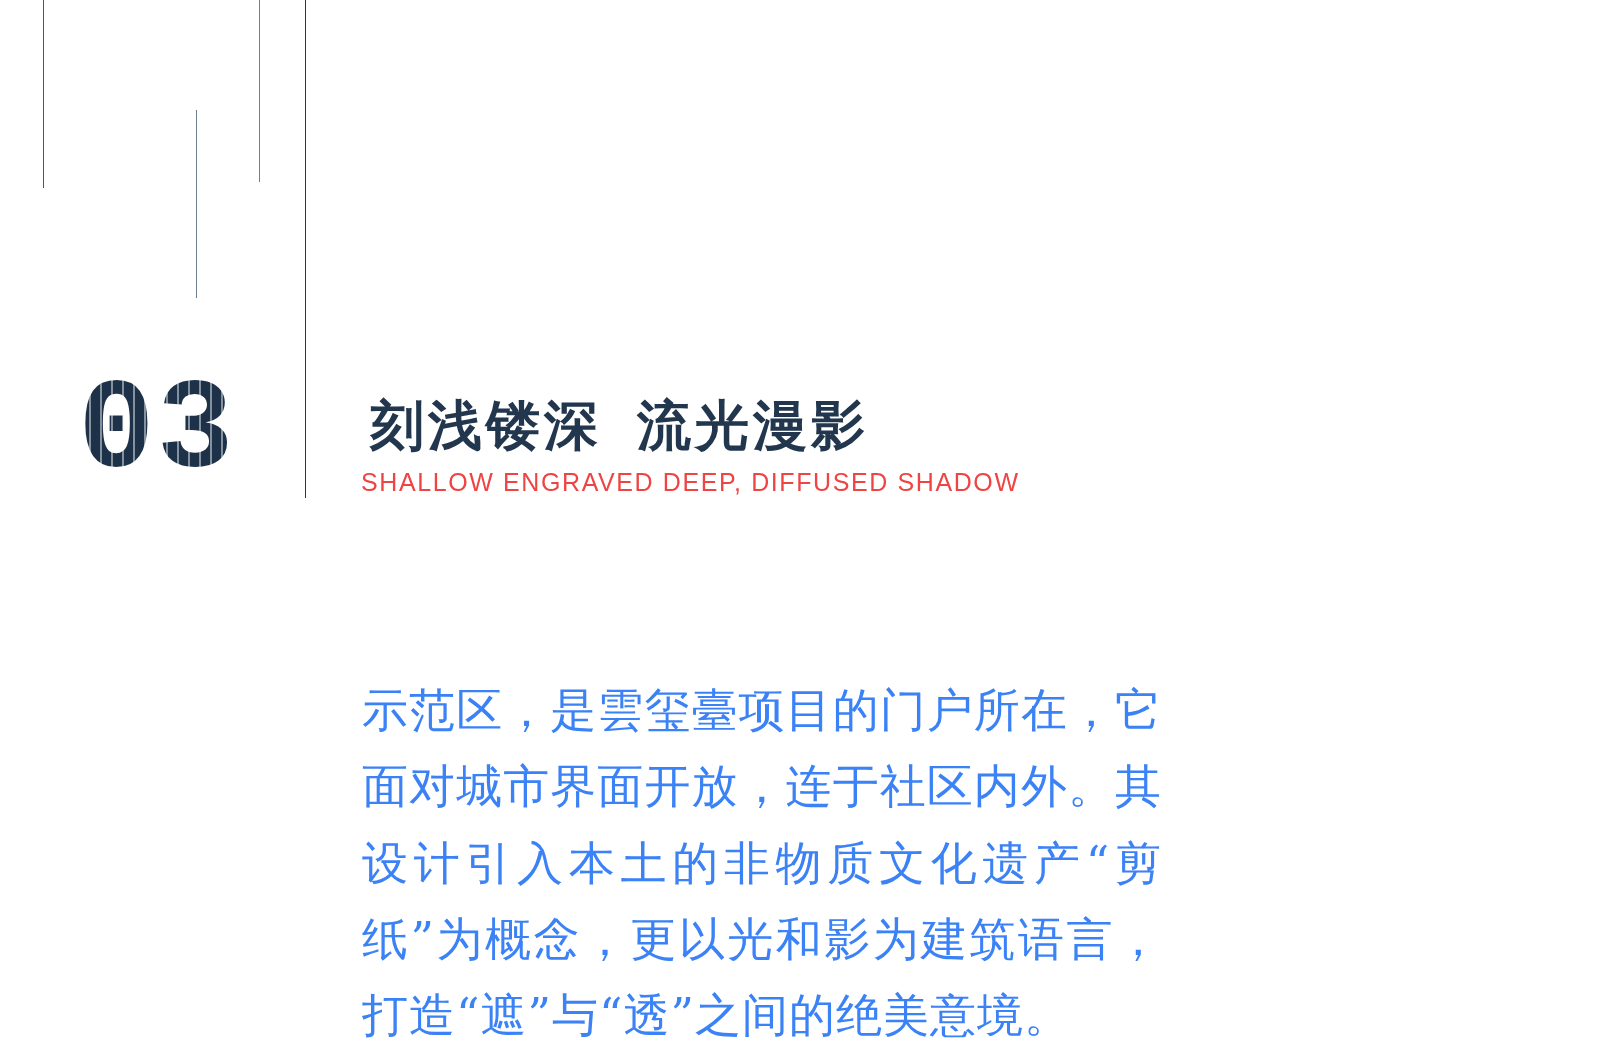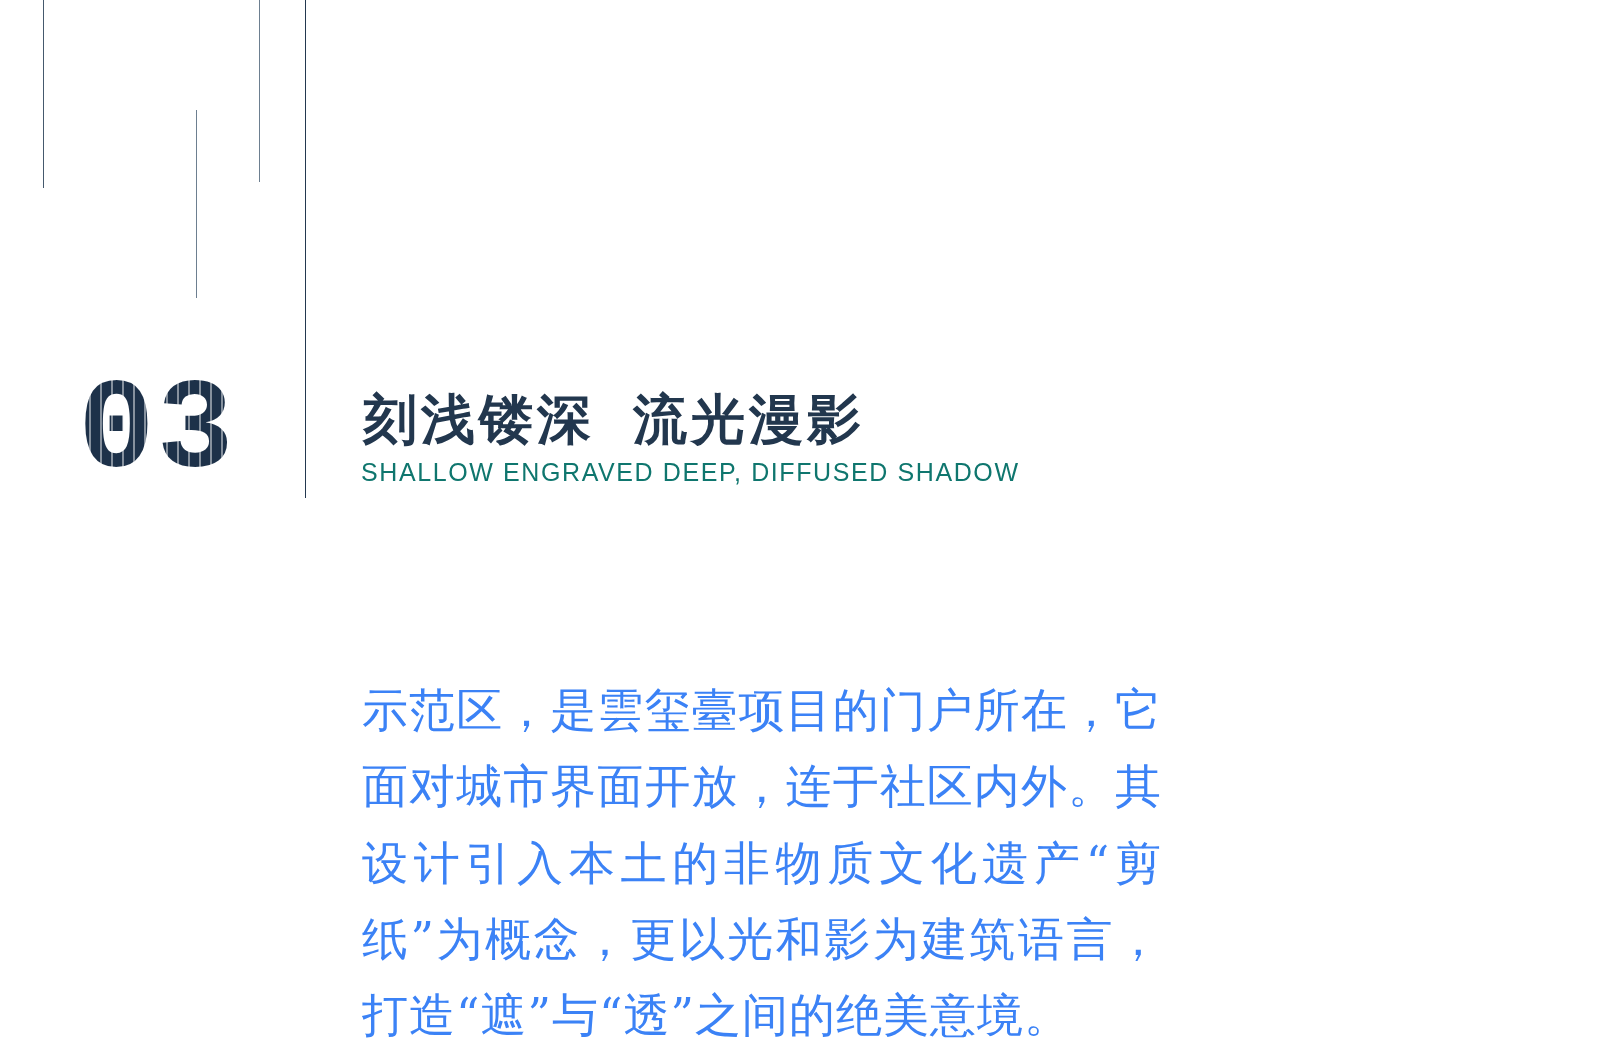--- a/index.html
+++ b/index.html
@@ -59,36 +59,36 @@
     opacity: .55;
   }
 
   
   .title-block {
     position: absolute;
     left: 359px;
     top: 385px;
   }
   .title-cn {
-    font-family: Liberation Sans, sans-serif;
+    font-family: Liberation Serif, serif;
     font-size: 54px;
     font-weight: 700;
     color: #22374e;
     letter-spacing: 4px;
     line-height: 1.12;
     white-space: pre;
-    margin: 4px;
+    margin: 11px;
   }
   .title-en {
     margin: 8px 0 0 2px;
     font-family: "Liberation Sans", sans-serif;
     font-size: 25px;
     font-weight: 400;
     letter-spacing: 1.6px;
-    color: #0f766e;
+    color: #ef4444;
     line-height: 1.2;
   }
 
   
   .body-copy {
     position: absolute;
     left: 362px;
     top: 672px;
     width: 800px;
     font-family: "DejaVu Serif", "Liberation Serif", serif;

